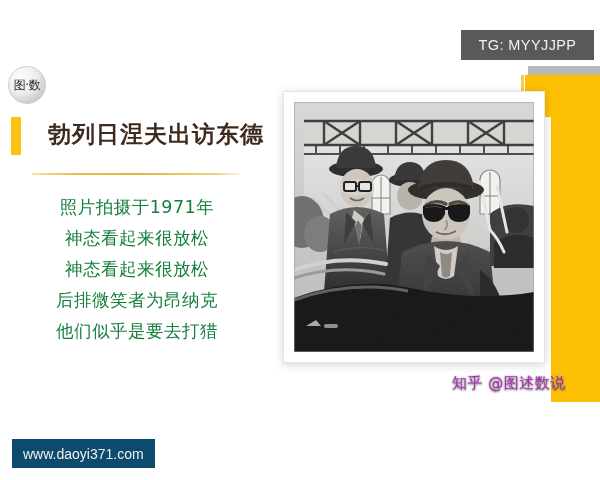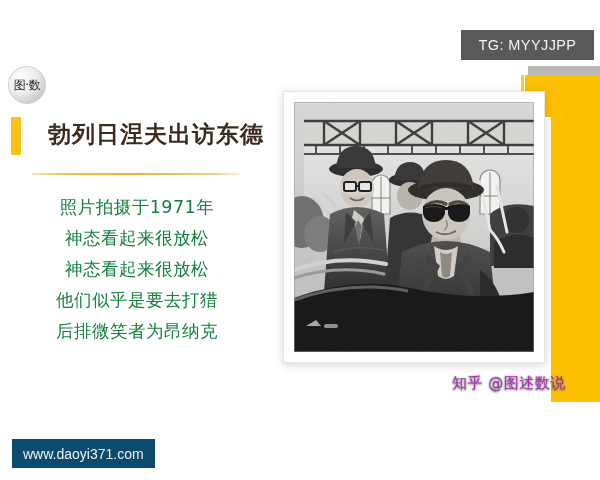--- a/index.html
+++ b/index.html
@@ -202,22 +202,22 @@
 </div>
 
 <div class="title-bar"></div>
 <div class="title-text">勃列日涅夫出访东德</div>
 <div class="title-divider"></div>
 
 <div class="body-lines">
   <div class="body-line">照片拍摄于1971年</div>
   <div class="body-line">神态看起来很放松</div>
   <div class="body-line">神态看起来很放松</div>
+  <div class="body-line">后排微笑者为昂纳克</div>
   <div class="body-line">他们似乎是要去打猎</div>
-  <div class="body-line">后排微笑者为昂纳克</div>
 </div>
 
 <div class="photo-frame">
   <div class="photo-inner">
     <svg class="photo-svg" viewBox="0 0 240 250" preserveAspectRatio="xMidYMid slice">
       <defs>
         <linearGradient id="skyG" x1="0" y1="0" x2="0" y2="1">
           <stop offset="0%" stop-color="#d9d9d9"></stop>
           <stop offset="100%" stop-color="#b9b9b9"></stop>
         </linearGradient>

